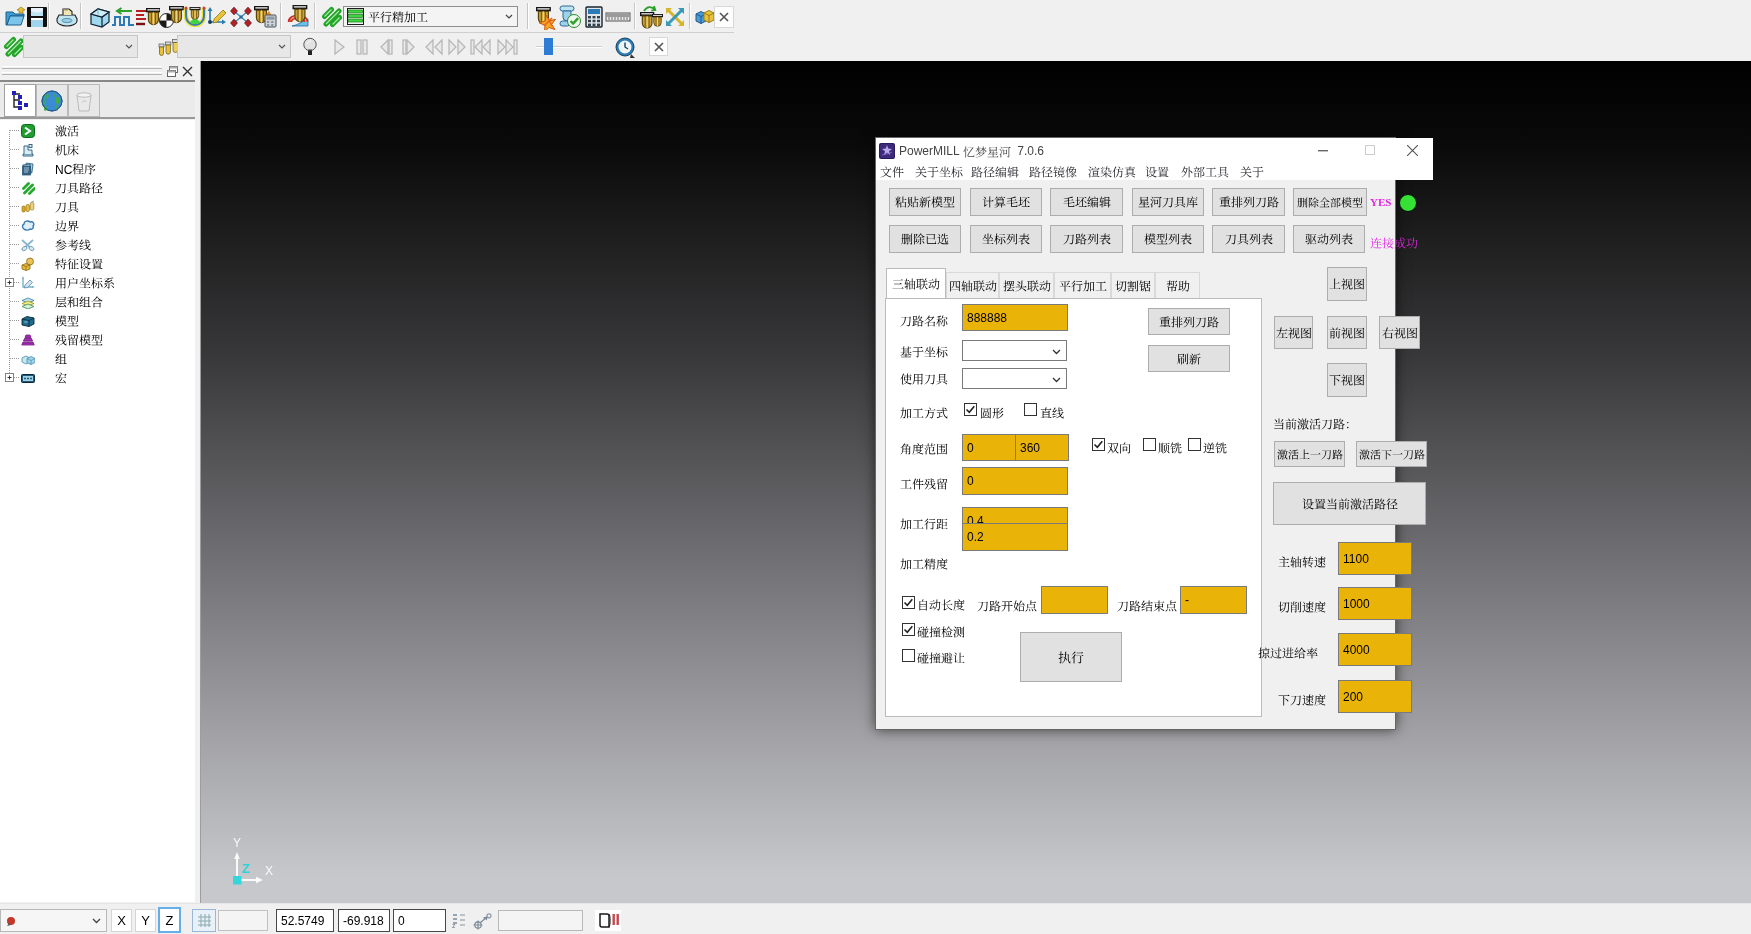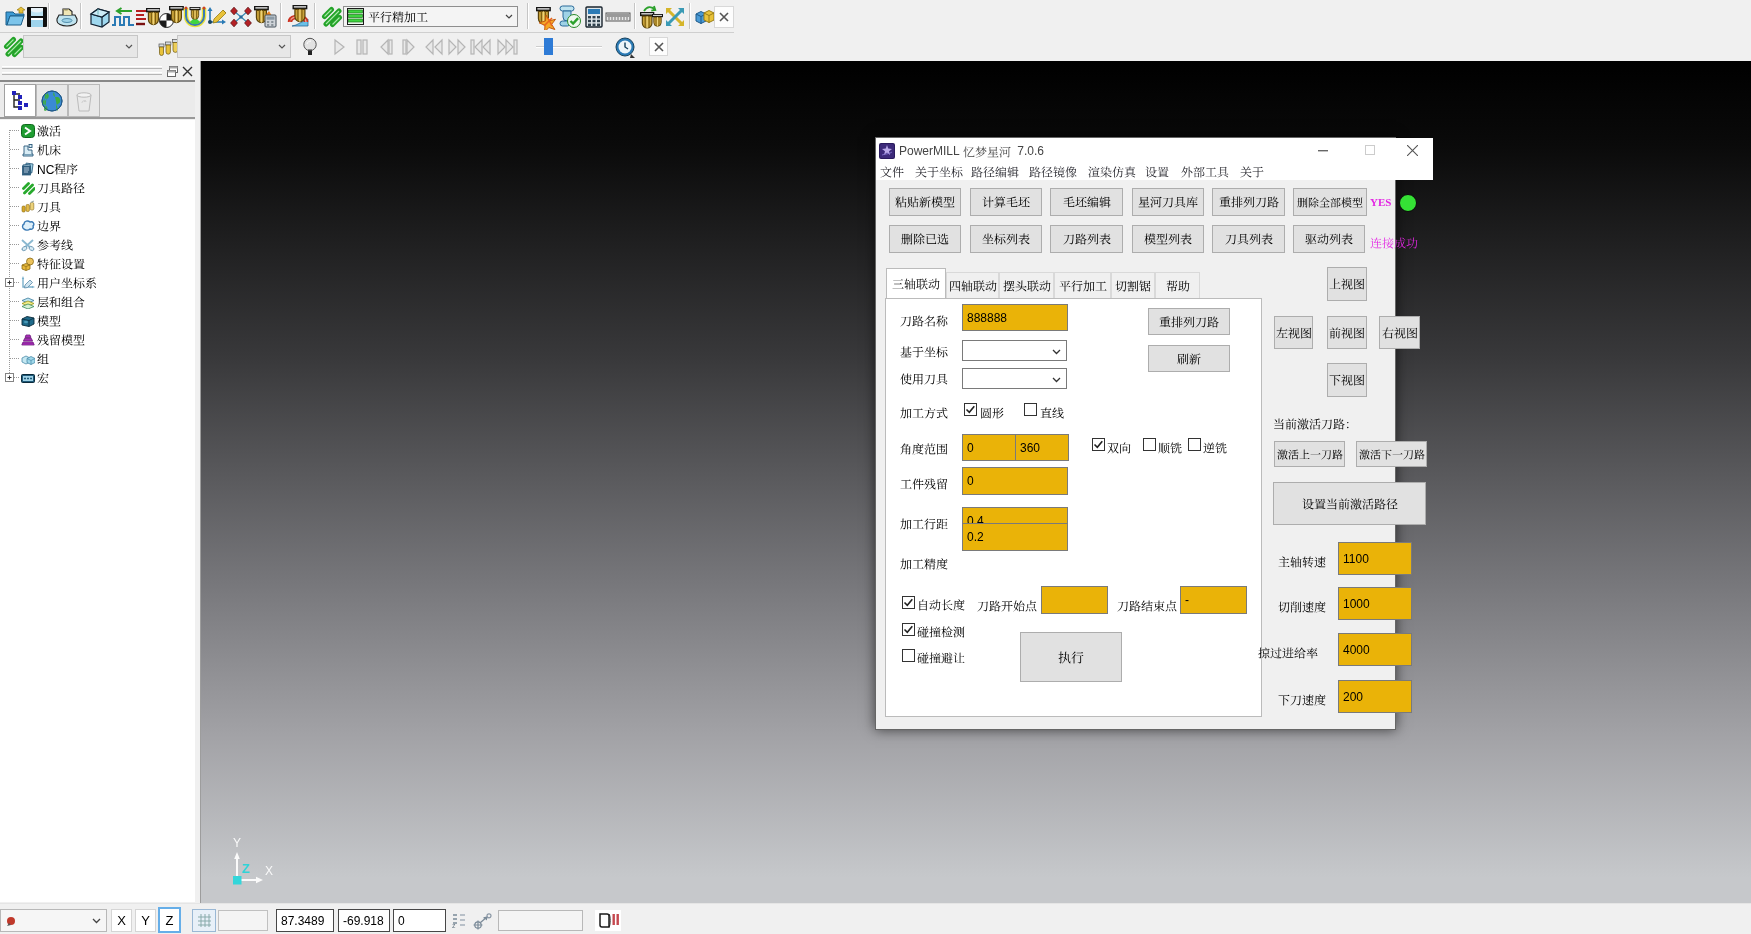--- a/index.html
+++ b/index.html
@@ -14,21 +14,21 @@
 
 #lp{position:absolute;left:0;top:61px;width:201px;height:842px;background:#f0f0f0;border-right:1px solid #9d9d9d}
 #lpgrip{position:absolute;left:0;top:2px;width:195px;height:16px}
 .gripline{position:absolute;left:2px;width:160px;height:3px;border-top:1px solid #fff;border-bottom:1px solid #b5b5b5}
 #lpsep{position:absolute;left:0;top:19px;width:195px;height:2px;background:#888}
 #tabbar{position:absolute;left:0;top:21px;width:195px;height:37px;background:#ebebeb;border-bottom:2px solid #999}
 .ptab{position:absolute;top:2px;width:32px;height:33px;border:1px solid #b9b9b9;background:#e8e8e8;display:flex;align-items:center;justify-content:center}
 .ptab.sel{background:#fff;border-color:#a0a0a0}
 #tree{position:absolute;left:0;top:59px;width:195px;height:782px;background:#fff}
 .trow{position:absolute;left:0;height:19px;display:flex;align-items:center}
-.trow .lbl{margin-left:2px}
+.trow .lbl{margin-left:20px}
 .ticon{width:14px;height:14px;flex:0 0 14px}
 
 #vp{position:absolute;left:201px;top:61px;width:1550px;height:842px;background:linear-gradient(#000 0%,#0a0a0a 10%,#38383a 35%,#77777b 62%,#a2a2a6 80%,#c6c8cb 97%)}
 
 #dlg{position:absolute;left:875px;top:137px;width:521px;height:593px;background:#f0f0f0;border:1px solid #666;box-shadow:0 0 12px rgba(0,0,0,.6)}
 #dtitle{position:absolute;left:0;top:0;width:557px;height:26px;background:#fff}
 #dmenu{position:absolute;left:0;top:26px;width:557px;height:16px;background:#fff}
 .mitem{position:absolute;top:-2px}
 .dbtn{position:absolute;background:#e1e1e1;border:1px solid #adadad;display:flex;align-items:center;justify-content:center}
 .din{position:absolute;background:#eab308;border:1px solid #7a7a7a;font-size:12px;display:flex;align-items:center;padding-left:4px;color:#000}
@@ -1206,21 +1206,21 @@
 </div>
 <div class="sbtn" style="left:111px;width:21px;font-size:13px;color:#000;background:#fff;border-color:#d5d5d5">X</div>
 <div class="sbtn" style="left:135px;width:21px;font-size:13px;color:#000;background:#fff;border-color:#d5d5d5">Y</div>
 <div class="sbtn" style="left:158px;top:3px;height:26px;width:23px;font-size:13px;color:#000;background:#fff;border:2px solid #66aee8">Z</div>
 <div class="sbtn" style="left:192px;width:24px;background:#e8f0f8;border-color:#9ab8d5">
   <svg width="15" height="15" viewBox="0 0 15 15">
           <path d="M1 4h13M1 8h13M1 12h13M4 1v13M8 1v13M12 1v13" stroke="#8aa" stroke-width="1"></path>
         </svg>
 </div>
 <div class="sfield" style="left:218px;top:6px;width:50px;height:21px;background:#f4f4f4;border-color:#c0c0c0"></div>
-<div class="sfield" style="left:276px;width:58px;border-color:#474747">87.3489</div>
+<div class="sfield" style="left:276px;width:58px;border-color:#474747">52.5749</div>
 <div class="sfield" style="left:338px;width:52px;border-color:#474747">-69.918</div>
 <div class="sfield" style="left:393px;width:53px;border-color:#474747">0</div>
 <svg style="position:absolute;left:452px;top:9px" width="14" height="15" viewBox="0 0 14 15">
         <g stroke="#7a8a98" stroke-width="1.3" fill="none">
           <path d="M1 2h4M1 6h4M1 10h4"></path>
           <path d="M8 2h5M8 7h5M8 12h5" stroke="#a5b0ba"></path>
         </g>
         <text x="0" y="14.5" font-size="7" fill="#687885" font-family="Liberation Sans">z</text>
       </svg>
 <svg style="position:absolute;left:473px;top:9px" width="20" height="17" viewBox="0 0 20 17">

